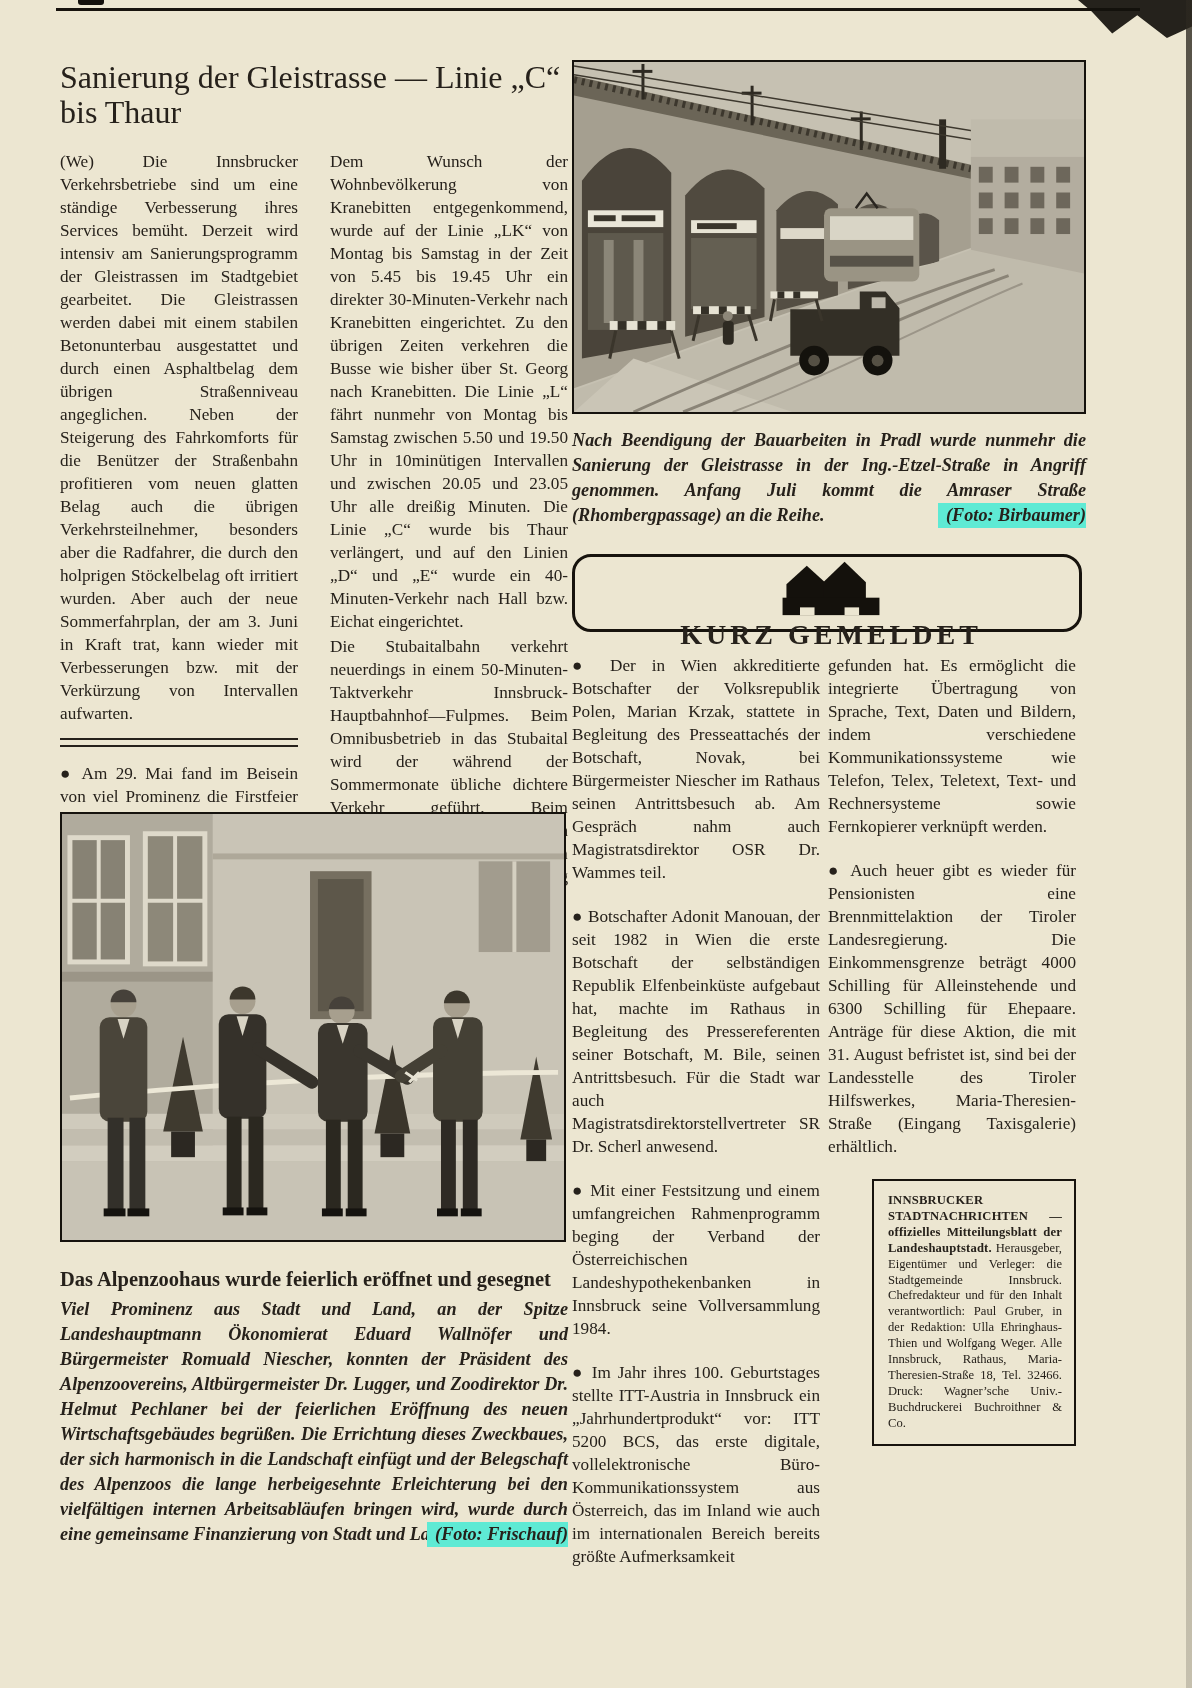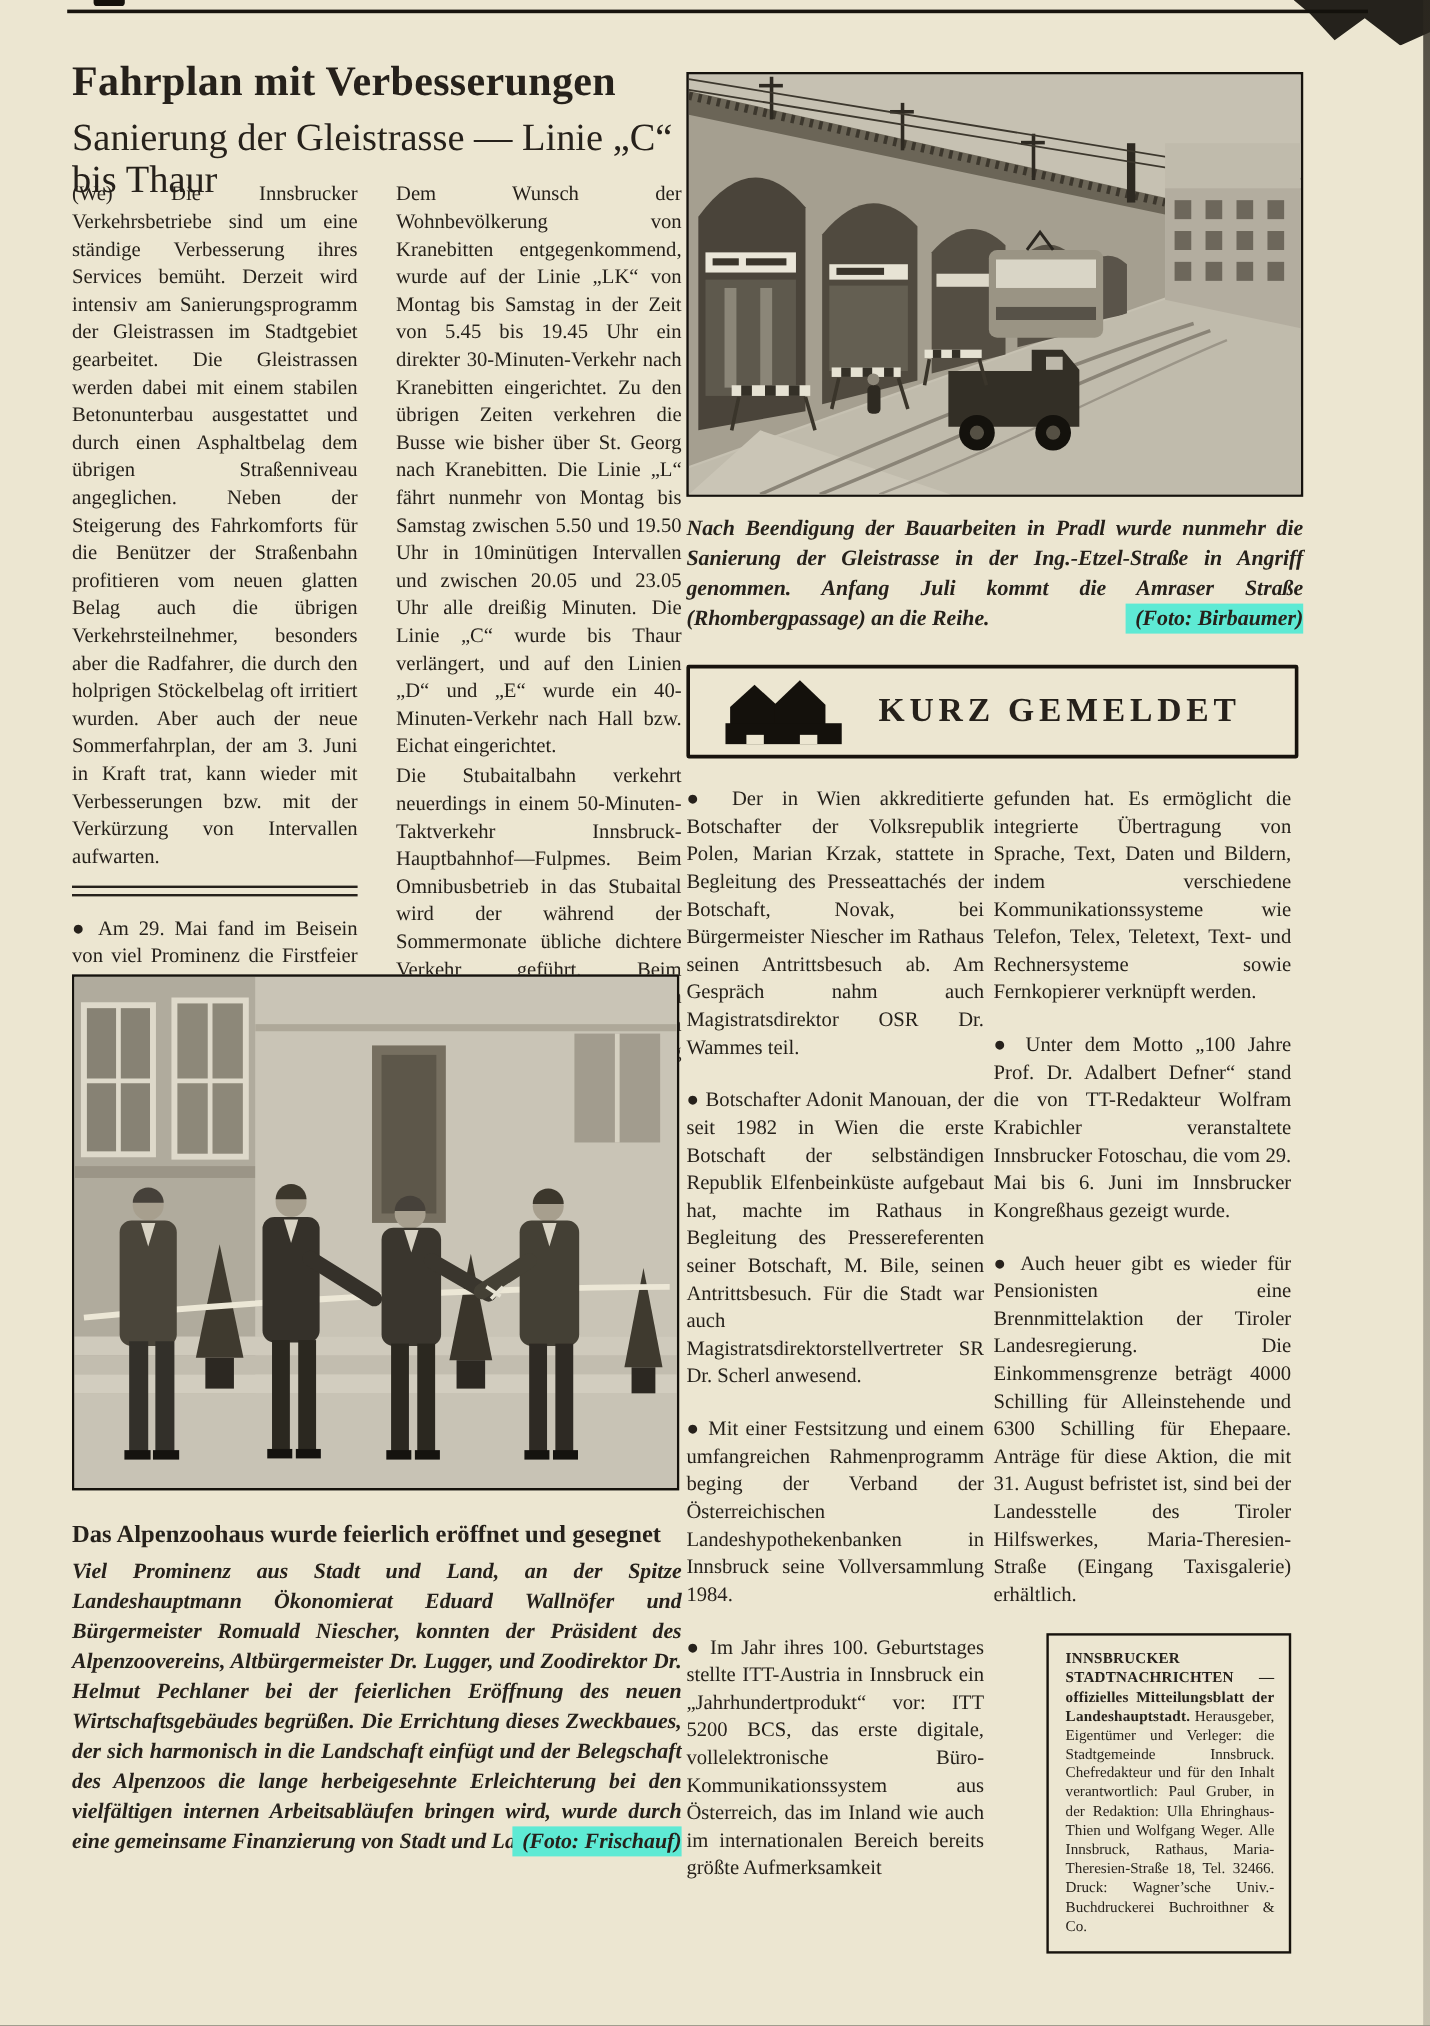--- a/index.html
+++ b/index.html
@@ -28,22 +28,22 @@
   .body-text{font-size:17.2px;line-height:23px;text-align:justify;hyphens:auto;}
   .body-text p{margin:0 0 0 0;}
   .body-text p + p{margin-top:2px;}
   
   .photo-top{position:absolute;left:572px;top:60px;width:514px;height:354px;border:2px solid #15120d;box-sizing:border-box;background:#c6c1b2;}
   .photo-top svg{display:block;width:100%;height:100%;}
   .caption{font-style:italic;font-weight:700;font-size:18.2px;line-height:25px;text-align:justify;position:relative;hyphens:auto;}
   .caption-top{position:absolute;left:572px;top:428px;width:514px;}
   .credit{position:absolute;right:0;bottom:0;font-style:italic;font-weight:700;background:#5eead4;padding-left:8px;}
   
-  .kurz-box{position:absolute;left:572px;top:554px;width:510px;height:78px;border:3px solid #17130d;border-radius:2px;
-    box-sizing:border-box;display:flex;align-items:center;padding:0 18px 0 26px;}
+  .kurz-box{position:absolute;left:572px;top:554px;width:510px;height:78px;border:3px solid #17130d;border-radius:19px;
+    box-sizing:border-box;display:flex;align-items:center;padding:0 18px 0 26px;flex-direction:column;}
   .kurz-logo{width:104px;height:62px;flex:0 0 auto;}
   .kurz-title{flex:1;text-align:center;font-size:28px;font-weight:700;letter-spacing:4px;}
   .kurz-cols{position:absolute;left:572px;top:654px;width:514px;display:flex;gap:8px;}
   .kurz-col{width:248px;}
   .kurz-col p{margin:0 0 21px 0;}
   
   .imprint{margin:10px 0 0 auto;width:204px;border:2px solid #17130d;box-sizing:border-box;
     padding:12px 12px 12px 14px;font-size:12.6px;line-height:15.9px;text-align:justify;}
   .imprint b{letter-spacing:.2px;}
   
@@ -61,21 +61,20 @@
 <body>
 
 <div class="page">
 
   <div class="rule-top-page rule-heavy"></div>
   <div class="scan-corner"></div>
   <div class="scan-tick"></div>
   <div class="scan-edge"></div>
 
   <div class="lead">
-    <div class="headline">Fahrplan mit Verbesserungen</div>
     <div class="subhead">Sanierung der Gleistrasse — Linie „C“ bis Thaur</div>
   </div>
 
   <div class="lead-cols">
     <div class="lead-col body-text">
       <p>(We) Die Innsbrucker Verkehrsbetriebe sind um eine ständige Verbesserung ihres Services bemüht. Derzeit wird intensiv am Sanierungsprogramm der Gleistrassen im Stadtgebiet gearbeitet. Die Gleistrassen werden dabei mit einem stabilen Betonunterbau ausgestattet und durch einen Asphaltbelag dem übrigen Straßenniveau angeglichen. Neben der Steigerung des Fahrkomforts für die Benützer der Straßenbahn profitieren vom neuen glatten Belag auch die übrigen Verkehrsteilnehmer, besonders aber die Radfahrer, die durch den holprigen Stöckelbelag oft irritiert wurden. Aber auch der neue Sommerfahrplan, der am 3. Juni in Kraft trat, kann wieder mit Verbesserungen bzw. mit der Verkürzung von Intervallen aufwarten.</p>
       <div class="sep-double"></div>
       <p>● Am 29. Mai fand im Beisein von viel Prominenz die Firstfeier des Neubaues des zentralen Versorgungsgebäudes am Landeskrankenhaus Innsbruck in der Schöpfstraße statt.</p>
     </div>
     <div class="lead-col body-text">
@@ -201,21 +200,20 @@
 
   <div class="kurz-cols body-text">
     <div class="kurz-col">
       <p>● Der in Wien akkreditierte Botschafter der Volksrepublik Polen, Marian Krzak, stattete in Begleitung des Presseattachés der Botschaft, Novak, bei Bürgermeister Niescher im Rathaus seinen Antrittsbesuch ab. Am Gespräch nahm auch Magistratsdirektor OSR Dr. Wammes teil.</p>
       <p>● Botschafter Adonit Manouan, der seit 1982 in Wien die erste Botschaft der selbständigen Republik Elfenbeinküste aufgebaut hat, machte im Rathaus in Begleitung des Pressereferenten seiner Botschaft, M. Bile, seinen Antrittsbesuch. Für die Stadt war auch Magistratsdirektorstellvertreter SR Dr. Scherl anwesend.</p>
       <p>● Mit einer Festsitzung und einem umfangreichen Rahmenprogramm beging der Verband der Österreichischen Landeshypothekenbanken in Innsbruck seine Vollversammlung 1984.</p>
       <p>● Im Jahr ihres 100. Geburtstages stellte ITT-Austria in Innsbruck ein „Jahrhundertprodukt“ vor: ITT 5200 BCS, das erste digitale, vollelektronische Büro-Kommunikationssystem aus Österreich, das im Inland wie auch im internationalen Bereich bereits größte Aufmerksamkeit</p>
     </div>
     <div class="kurz-col">
       <p>gefunden hat. Es ermöglicht die integrierte Übertragung von Sprache, Text, Daten und Bildern, indem verschiedene Kommunikationssysteme wie Telefon, Telex, Teletext, Text- und Rechnersysteme sowie Fernkopierer verknüpft werden.</p>
-      <p>● Unter dem Motto „100 Jahre Prof. Dr. Adalbert Defner“ stand die von TT-Redakteur Wolfram Krabichler veranstaltete Innsbrucker Fotoschau, die vom 29. Mai bis 6. Juni im Innsbrucker Kongreßhaus gezeigt wurde.</p>
       <p>● Auch heuer gibt es wieder für Pensionisten eine Brennmittelaktion der Tiroler Landesregierung. Die Einkommensgrenze beträgt 4000 Schilling für Alleinstehende und 6300 Schilling für Ehepaare. Anträge für diese Aktion, die mit 31. August befristet ist, sind bei der Landesstelle des Tiroler Hilfswerkes, Maria-Theresien-Straße (Eingang Taxisgalerie) erhältlich.</p>
       <div class="imprint">
         <b>INNSBRUCKER STADTNACHRICHTEN — offizielles Mitteilungsblatt der Landeshauptstadt.</b><span> Herausgeber, Eigentümer und Verleger: die Stadtgemeinde Innsbruck. Chefredakteur und für den Inhalt verantwortlich: Paul Gruber, in der Redaktion: Ulla Ehringhaus-Thien und Wolfgang Weger. Alle Innsbruck, Rathaus, Maria-Theresien-Straße 18, Tel. 32466. Druck: Wagner’sche Univ.-Buchdruckerei Buchroithner &amp; Co.</span>
       </div>
     </div>
   </div>
 
   <div class="photo-zoo">
     <svg viewBox="0 0 506 432" preserveAspectRatio="none">
       <rect width="506" height="432" fill="#c3beb0"></rect>

